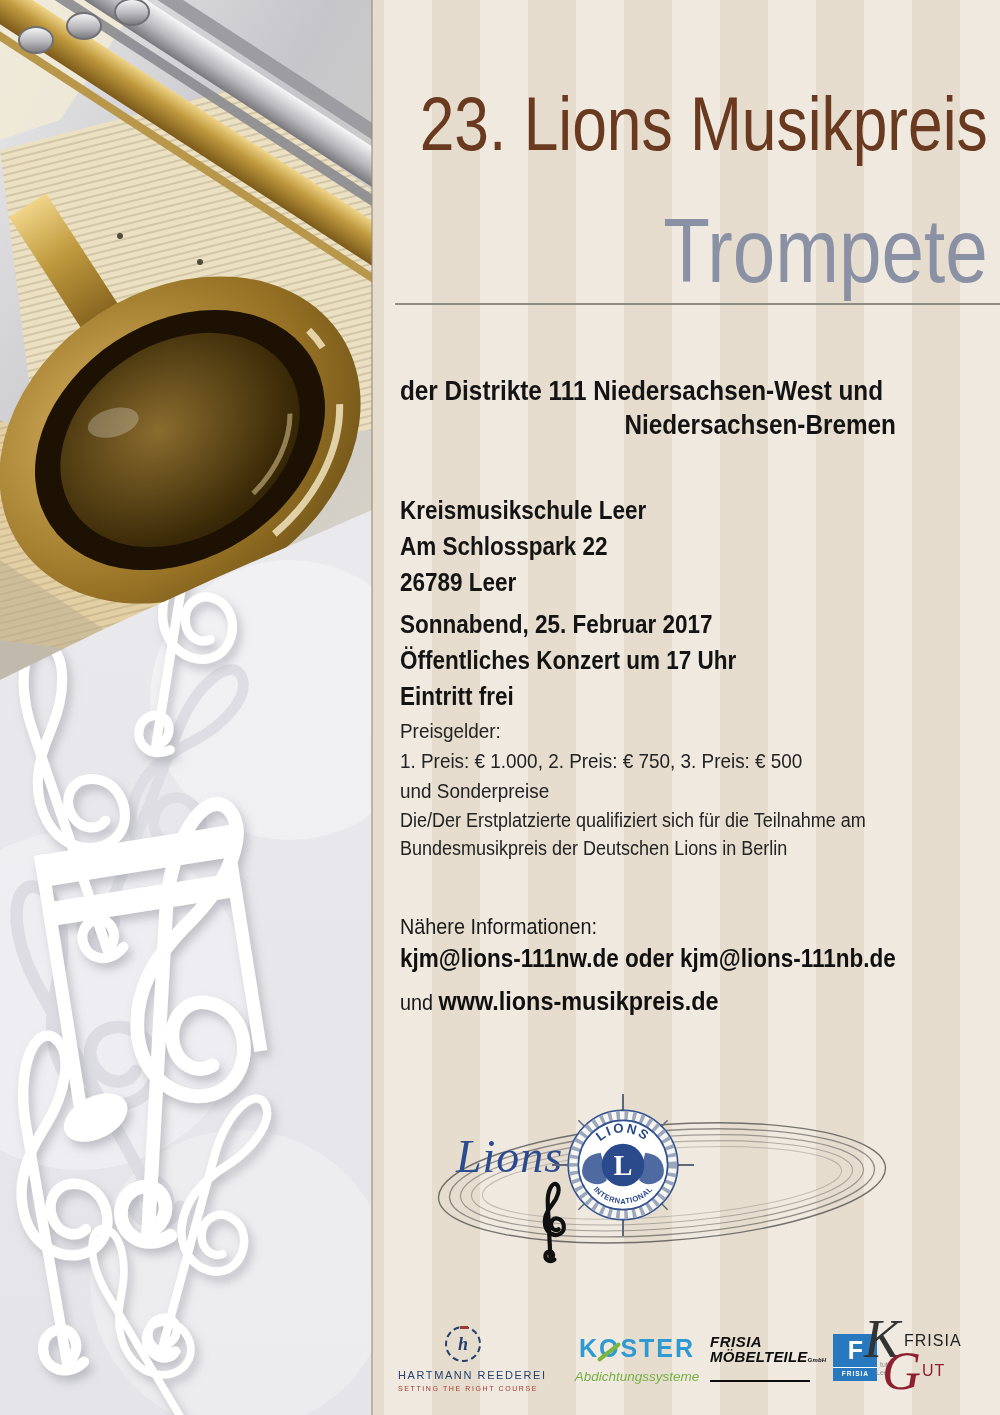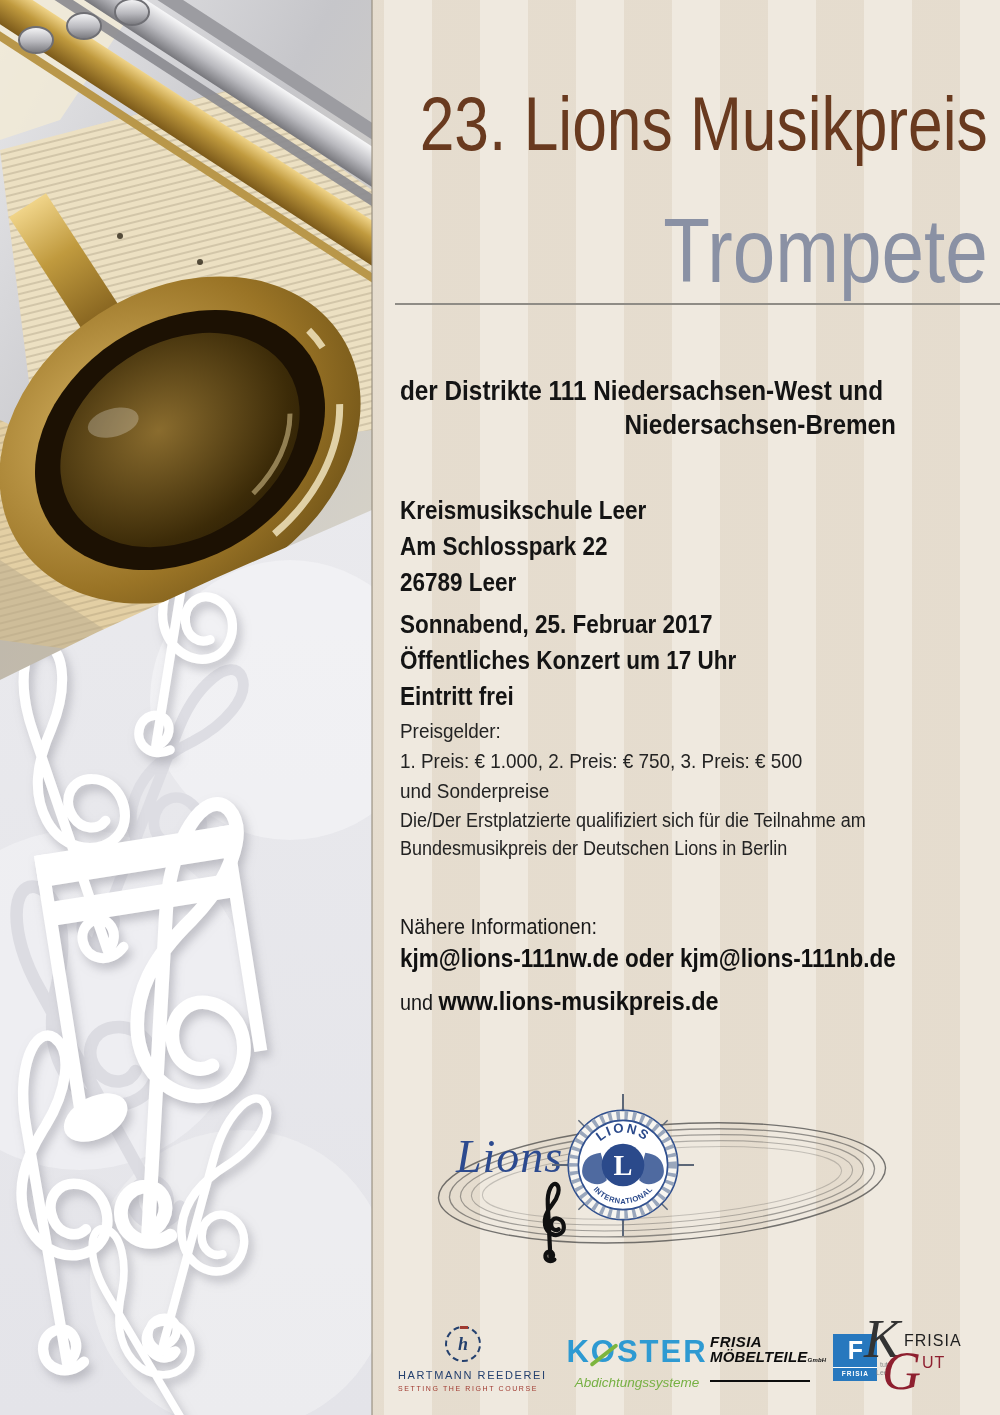--- a/index.html
+++ b/index.html
@@ -56,21 +56,21 @@
   
   .sp-hartmann{left:398px;top:1326px;width:130px;text-align:center;}
   .h-circle{margin:0 auto;width:32px;height:32px;border:2px dashed #24406e;border-radius:50%;
     line-height:32px;text-align:center;font-family:"Liberation Serif",serif;font-style:italic;
     font-weight:bold;font-size:18px;color:#24406e;position:relative;}
   .h-circle::before{content:"";position:absolute;top:-2px;left:13px;width:8px;height:3px;background:#a03a30;}
   .h-name{margin-top:7px;font-size:11px;font-weight:normal;letter-spacing:1.6px;color:#24406e;white-space:nowrap;}
   .h-tag{margin-top:4px;font-size:7px;letter-spacing:1.6px;color:#a03a30;white-space:nowrap;}
   
   .sp-koester{left:552px;top:1336px;width:170px;text-align:center;}
-  .k-word{font-size:31px;font-weight:800;color:#2e9ad2;letter-spacing:2px;line-height:1;}
+  .k-word{font-size:25px;font-weight:800;color:#2e9ad2;letter-spacing:2px;line-height:1;}
   .koe{position:relative;display:inline-block;}
   .koe::after{content:"";position:absolute;left:-4px;top:54%;width:130%;height:4px;background:#7db53e;
     transform:rotate(-38deg);border-radius:2px;}
   .k-tag{margin-top:8px;font-size:13.5px;font-style:italic;color:#76b043;}
   
   .sp-frisia{left:710px;top:1334px;display:flex;gap:7px;align-items:flex-start;}
   .f-text{font-style:italic;font-weight:900;color:#0d0d0d;line-height:15px;}
   .f-l1{font-size:15px;letter-spacing:.5px;}
   .f-l2{font-size:15px;letter-spacing:.2px;}
   .f-gmbh{font-size:6px;font-weight:700;}
@@ -79,21 +79,21 @@
   .f-big{font-size:25px;font-weight:900;line-height:33px;}
   .f-small{border-top:1px solid #fff;font-size:6.5px;letter-spacing:1px;line-height:12px;font-weight:bold;}
   
   .sp-kultur{left:856px;top:1314px;width:124px;height:96px;}
   .sp-kultur span{position:absolute;}
   .kg-k{left:8px;top:0;font-family:"Liberation Serif",serif;font-style:italic;font-size:54px;line-height:50px;color:#333;}
   .kg-ultur{left:48px;top:18px;font-size:16px;letter-spacing:1px;color:#1e1e1e;}
   .kg-tut{left:24px;top:47px;font-size:7px;color:#8a8a8a;}
   .kg-leer{left:20px;top:55px;font-size:7px;color:#8a8a8a;}
   .kg-g{left:26px;top:32px;font-family:"Liberation Serif",serif;font-style:italic;font-size:54px;line-height:50px;color:#8e1f2f;}
-  .kg-ut{left:66px;top:40px;font-size:16px;letter-spacing:1px;color:#8e1f2f;}
+  .kg-ut{left:66px;top:48px;font-size:16px;letter-spacing:1px;color:#8e1f2f;}
 </style>
 </head>
 <body>
 
 <div id="poster">
 
   <svg width="0" height="0" style="position:absolute" aria-hidden="true">
     <defs>
       <path id="clefPath" d="M58,272 C44,283 27,274 28,259 C29,245 46,240 52,251 C56,259 52,268 45,271
         L36,88 C33,42 52,10 66,22 C79,34 70,64 51,88 C31,112 22,134 27,158

